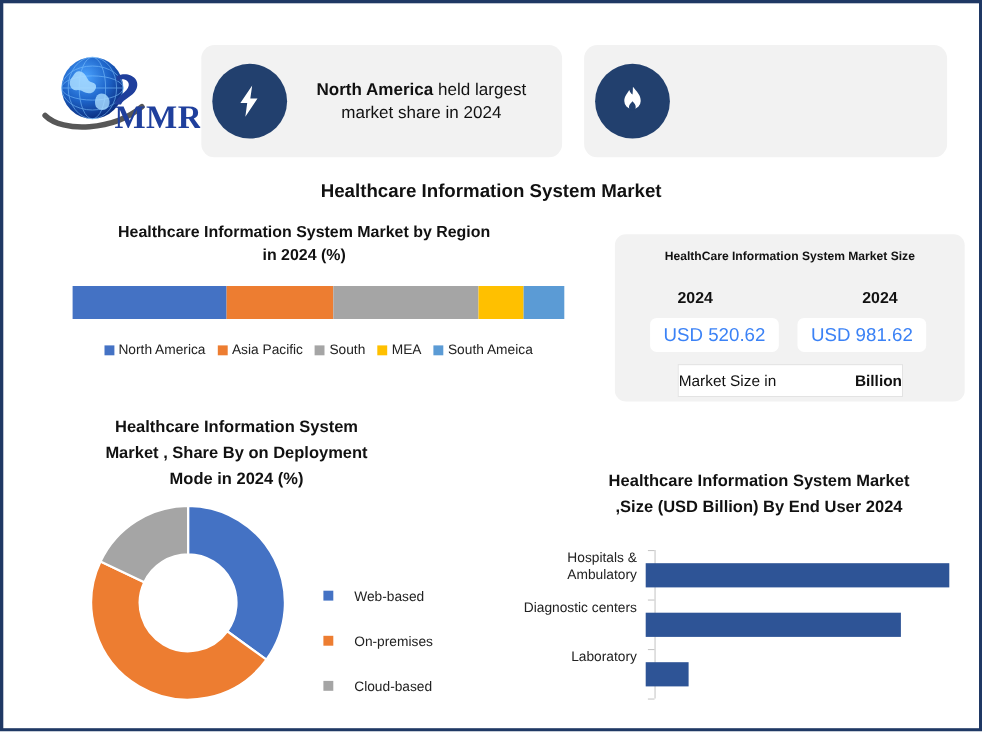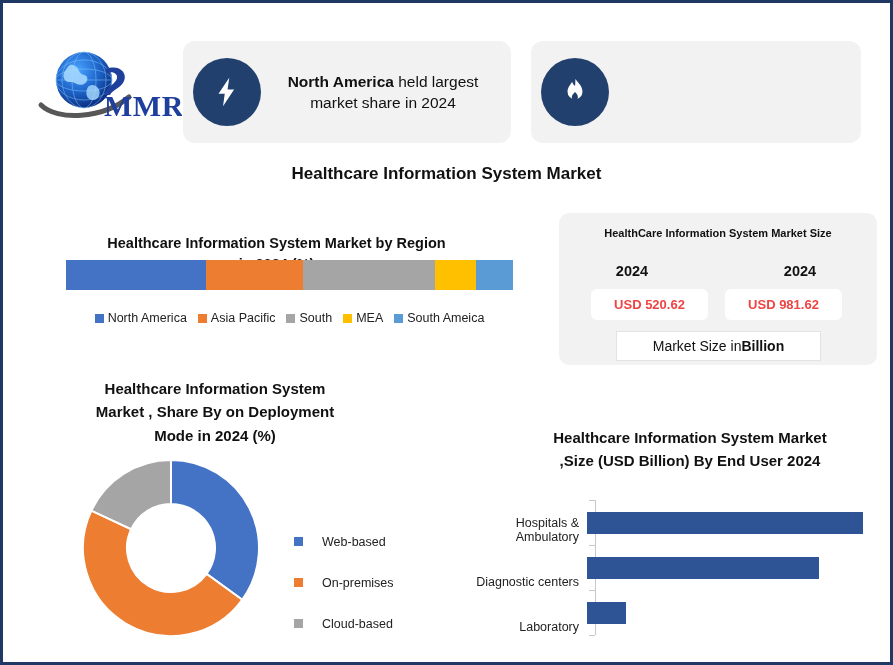--- a/index.html
+++ b/index.html
@@ -77,21 +77,20 @@
   #region-title {
     position: absolute;
     left: 46px;
     top: 198px;
     width: 455px;
     text-align: center;
     font-size: 14.5px;
     font-weight: bold;
     color: #111111;
     line-height: 1.42;
-    margin-top: 32px;
   }
   #region-bar {
     position: absolute;
     left: 63px;
     top: 257px;
     width: 447px;
     height: 30px;
     display: flex;
   }
   #region-bar .seg { height: 100%; }
@@ -146,39 +145,39 @@
   .val-box {
     position: absolute;
     top: 76px;
     width: 117px;
     height: 31px;
     background: #ffffff;
     border-radius: 6px;
     display: flex;
     align-items: center;
     justify-content: center;
-    font-size: 13px;
-    font-weight: bold;
-    color: #ef4444;
+    font-size: 17px;
+    font-weight: normal;
+    color: #3b82f6;
   }
   #val-2024 { left: 32px; }
   #val-2032 { left: 166px; }
 
   #unit-box {
     position: absolute;
     left: 57px;
     top: 118px;
     width: 205px;
     height: 30px;
     background: #ffffff;
     border: 1px solid #e3e3e3;
     box-sizing: border-box;
     display: flex;
     align-items: center;
-    justify-content: center;
+    justify-content: space-between;
     font-size: 14px;
     color: #111111;
   }
   #unit-box b { font-weight: bold; }
 
   
   #deploy-title {
     position: absolute;
     left: 52px;
     top: 374px;
@@ -237,21 +236,21 @@
     width: 1px;
     height: 135px;
     background: #c8c8c8;
   }
   .eu-row {
     position: absolute;
     left: 0;
     width: 100%;
     height: 45px;
     display: flex;
-    align-items: flex-end;
+    align-items: flex-start;
   }
   .eu-label {
     width: 136px;
     text-align: right;
     padding-right: 8px;
     font-size: 12.5px;
     color: #222222;
     line-height: 1.18;
     box-sizing: border-box;
   }

